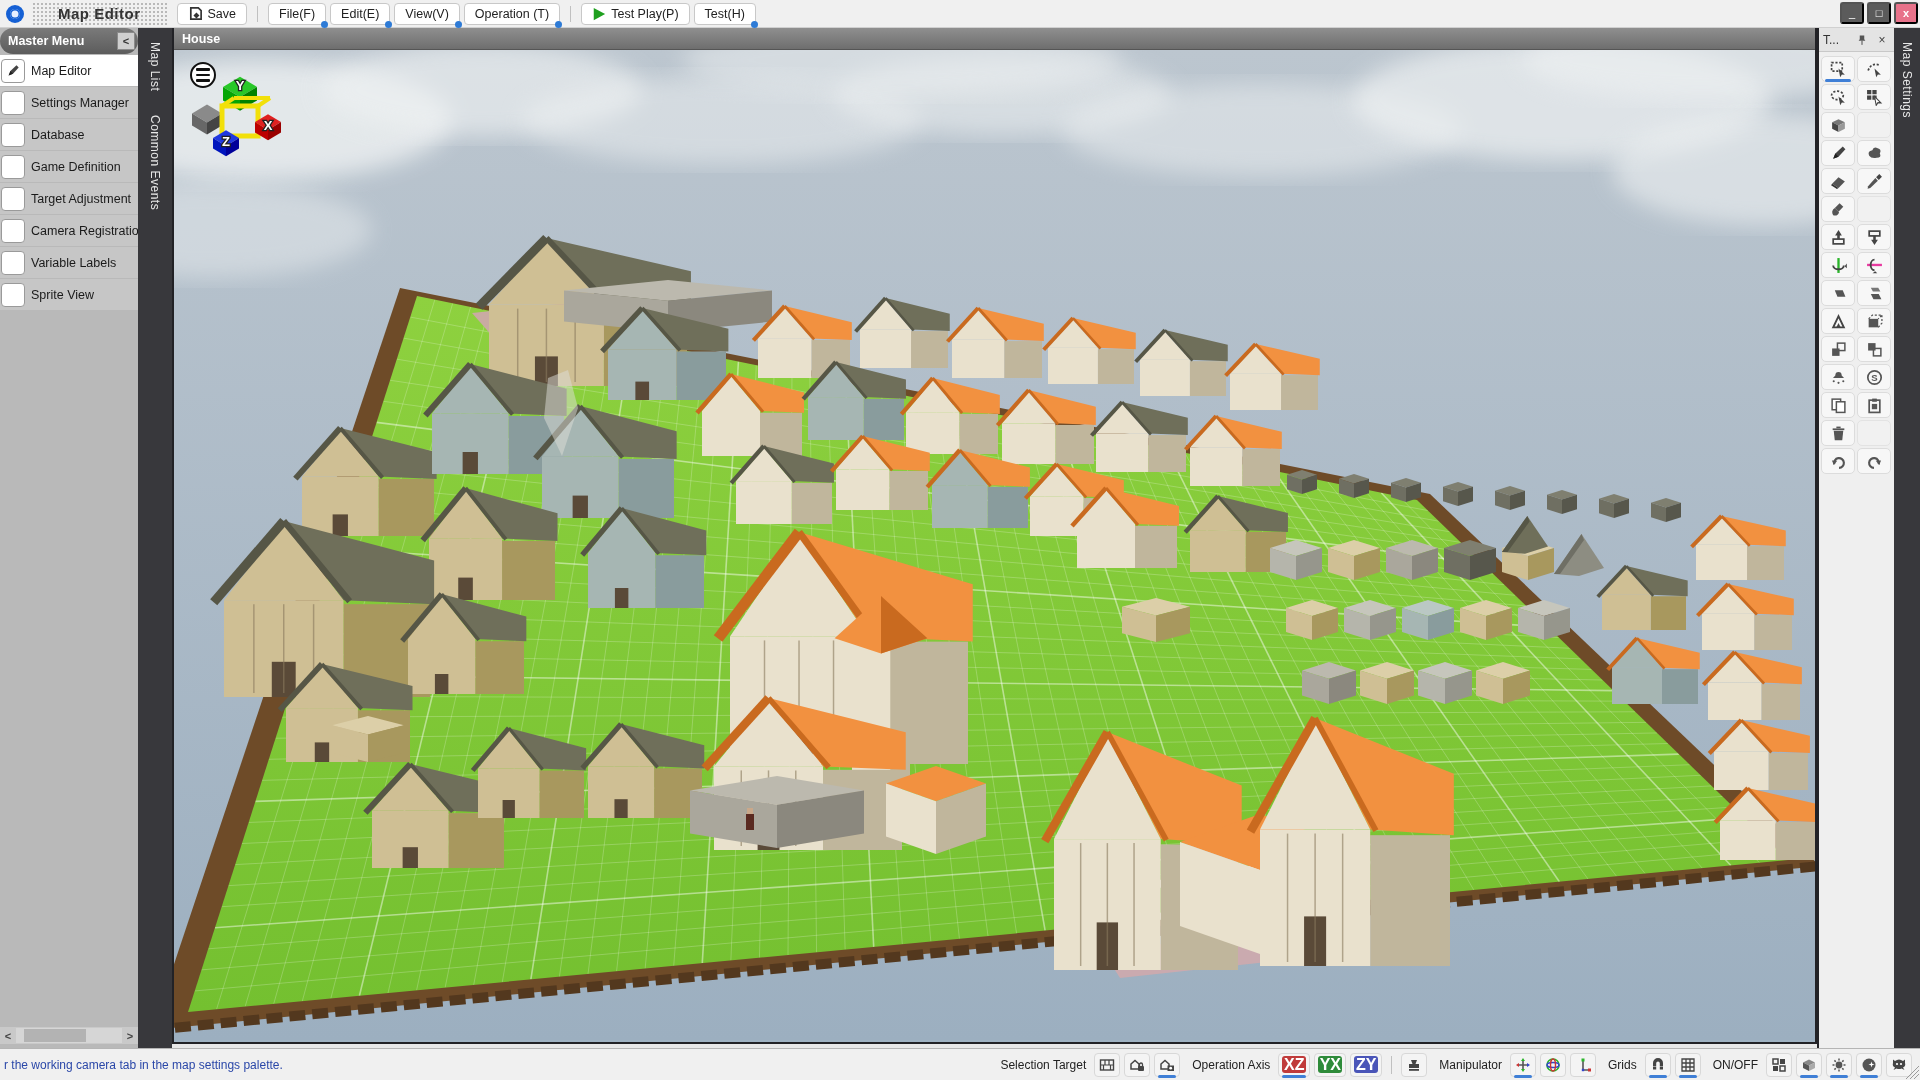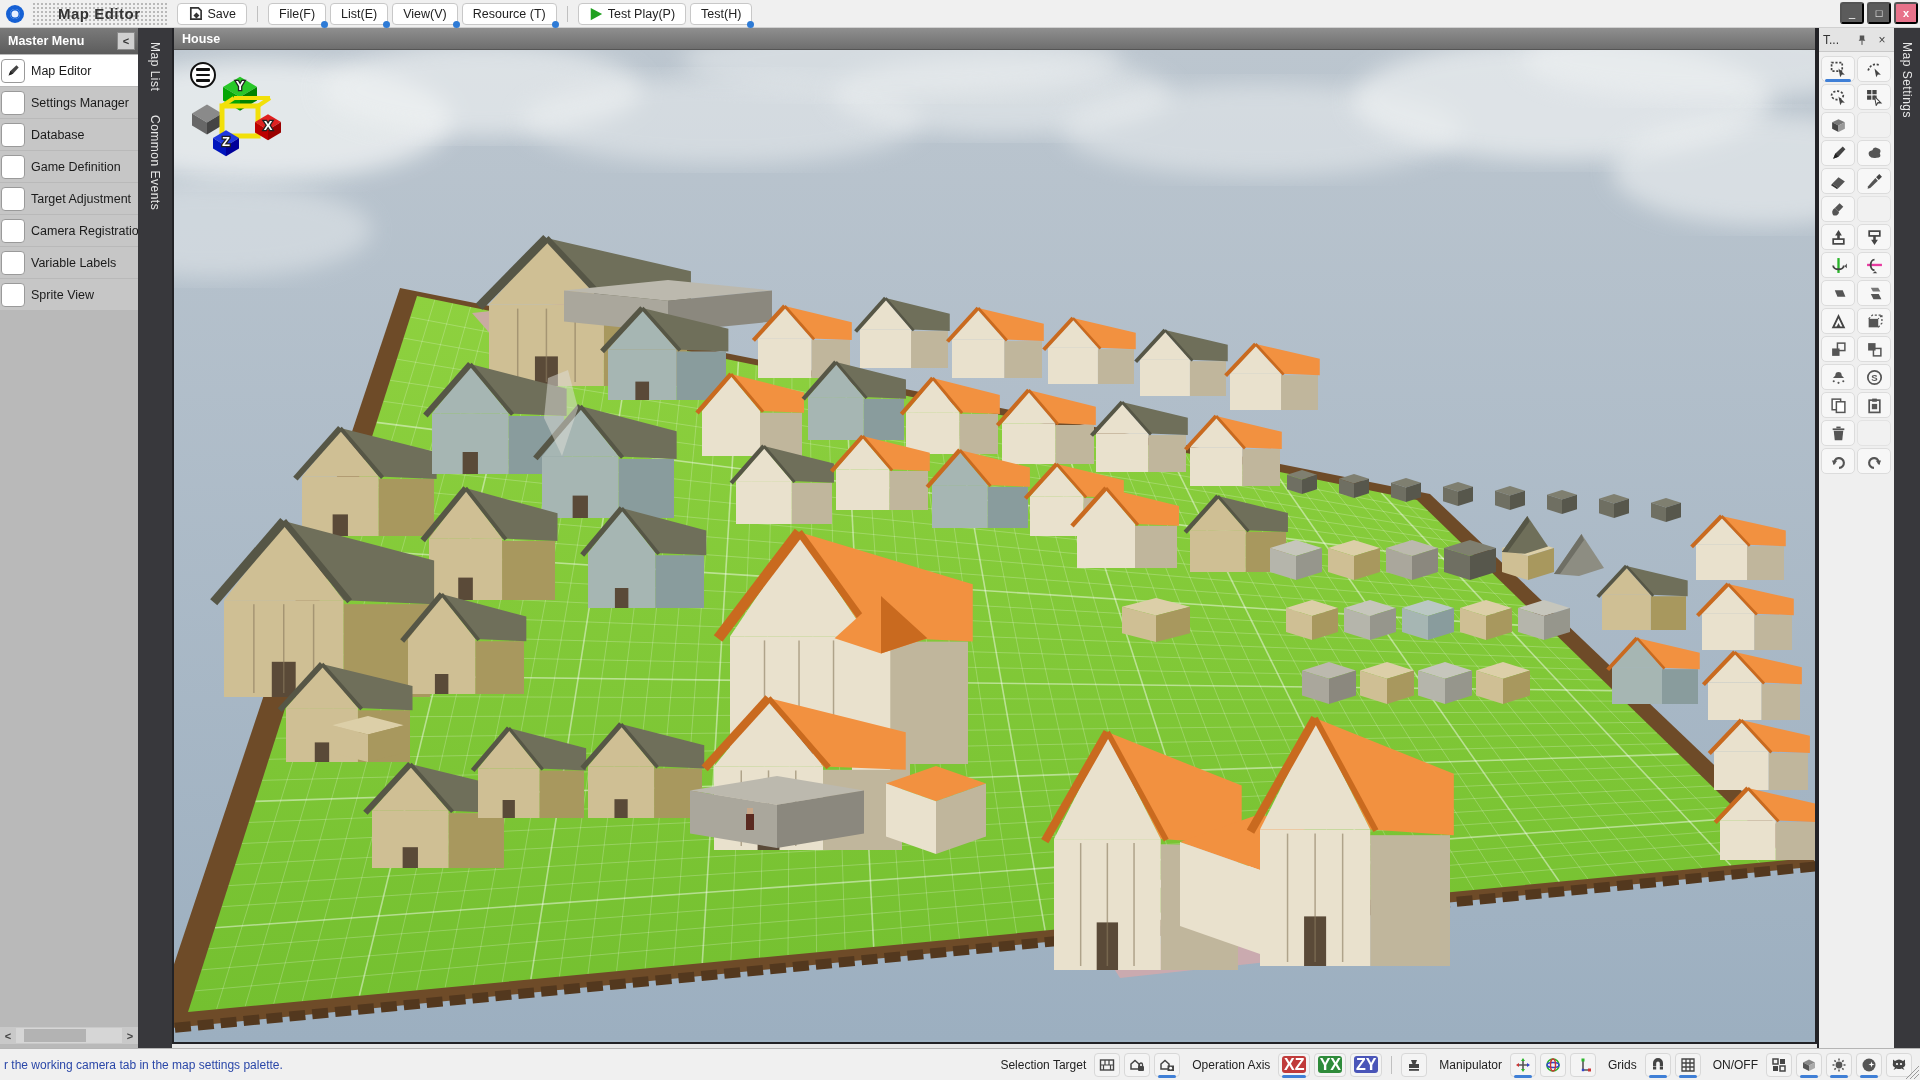--- a/index.html
+++ b/index.html
@@ -15,21 +15,21 @@
   .title-text { font-size:15px; font-weight:bold; color:#333; letter-spacing:.5px; white-space:nowrap; }
   .tb-btn { height:22px; margin:0 2px; padding:0 10px; background:#fff; border:1px solid #c8c8c8; border-radius:4px; font-size:12.5px; color:#222; display:flex; align-items:center; gap:5px; cursor:default; white-space:nowrap; position:relative; }
   .tb-sep { width:1px; height:16px; background:#c0c0c0; margin:0 8px; }
   .menu-dot { position:absolute; right:-3px; bottom:-4px; width:7px; height:7px; border-radius:50%; background:#2e7bd6; }
   .win-btns { position:absolute; right:2px; top:2px; display:flex; gap:3px; }
   .win-btn { width:24px; height:22px; border-radius:3px; background:#5b5b5b; color:#fff; font-size:11px; display:flex; align-items:center; justify-content:center; }
   .win-btn.close { background:#e8728a; font-weight:bold; }
 
   
   .sidebar { position:absolute; left:0; top:28px; width:138px; height:1020px; background:#b9b9b9; }
-  .sb-header { height:26px; background:linear-gradient(#7a7a7a,#5c5c5c); display:flex; align-items:center; justify-content:space-between; padding:0 3px 0 8px; }
+  .sb-header { height:26px; background:linear-gradient(#7a7a7a,#5c5c5c); display:flex; align-items:center; justify-content:space-between; padding:0 3px 0 8px;border-radius:13px; }
   .sb-header-label { color:#fff; font-weight:bold; font-size:12.5px; }
   .sb-collapse { width:18px; height:18px; background:#cfcfcf; border:1px solid #8a8a8a; color:#333; font-size:11px; font-weight:bold; display:flex; align-items:center; justify-content:center; }
   .sb-item { height:31px; margin-top:1px; background:#c6c6c6; display:flex; align-items:center; overflow:hidden; white-space:nowrap; }
   .sb-item.selected { background:#fff; }
   .sb-item .ic { width:24px; height:24px; margin:0 6px 0 1px; background:#fff; border:1px solid #9a9a9a; border-radius:4px; flex:0 0 auto; display:flex; align-items:center; justify-content:center; }
   .sb-item .lbl { font-size:12.5px; color:#1a1a1a; }
   .sb-scroll { position:absolute; left:0; bottom:4px; width:138px; height:17px; display:flex; align-items:center; background:#c9c9c9; }
   .sb-scroll .arr { width:16px; text-align:center; font-size:11px; color:#444; font-weight:bold; }
   .sb-scroll .track { flex:1; height:15px; background:#d6d6d6; position:relative; }
   .sb-scroll .thumb { position:absolute; left:8px; top:1px; width:62px; height:13px; background:#b3b3b3; }
@@ -86,29 +86,29 @@
         </svg>
       <span>Save</span>
     </button>
     <span class="tb-sep"></span>
     <span id="menu-row" style="display:flex;align-items:flex-end">
         <button class="tb-btn">
           <span>File(F)</span>
           <span class="menu-dot"></span>
         </button>
         <button class="tb-btn">
-          <span>List(E)</span>
+          <span>Edit(E)</span>
           <span class="menu-dot"></span>
         </button>
         <button class="tb-btn">
           <span>View(V)</span>
           <span class="menu-dot"></span>
         </button>
         <button class="tb-btn">
-          <span>Resource (T)</span>
+          <span>Operation (T)</span>
           <span class="menu-dot"></span>
         </button>
       </span>
     <span class="tb-sep"></span>
     <button class="tb-btn">
       <svg width="14" height="14" viewBox="0 0 16 16">
           <path d="M2 1 L15 8 L2 15 Z" fill="#1fa01f"></path>
         </svg>
       <span>Test Play(P)</span>
     </button>

